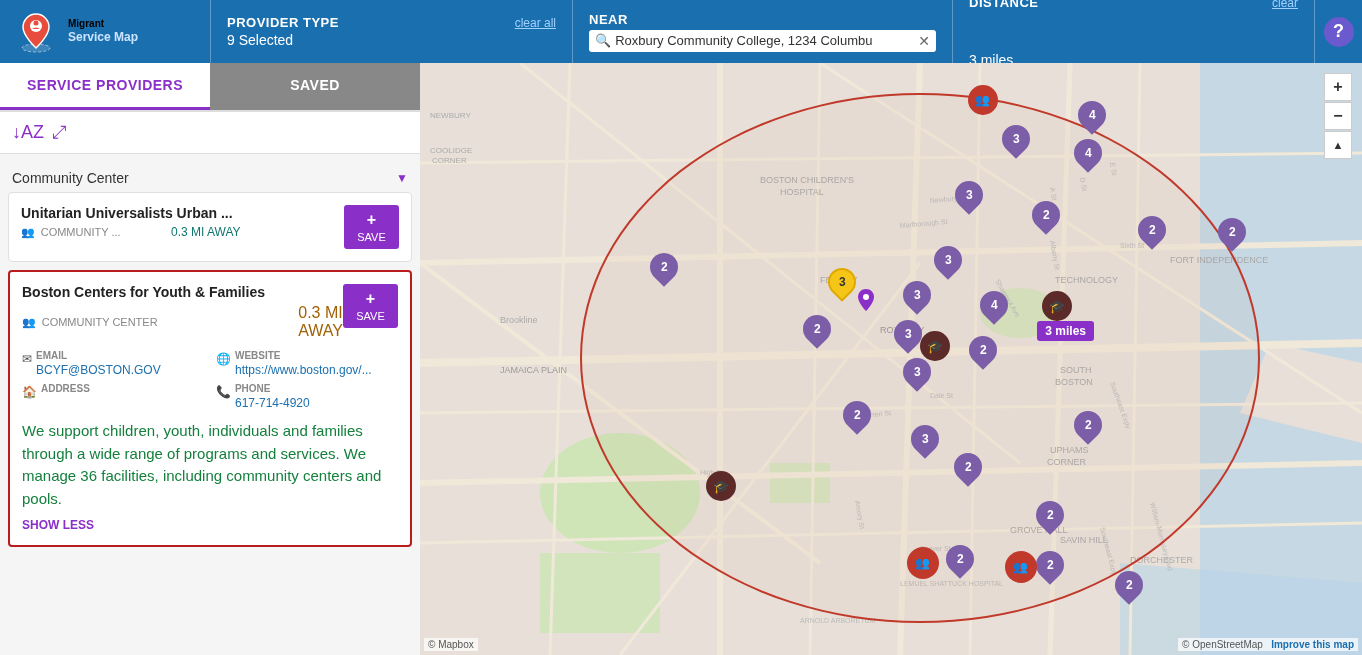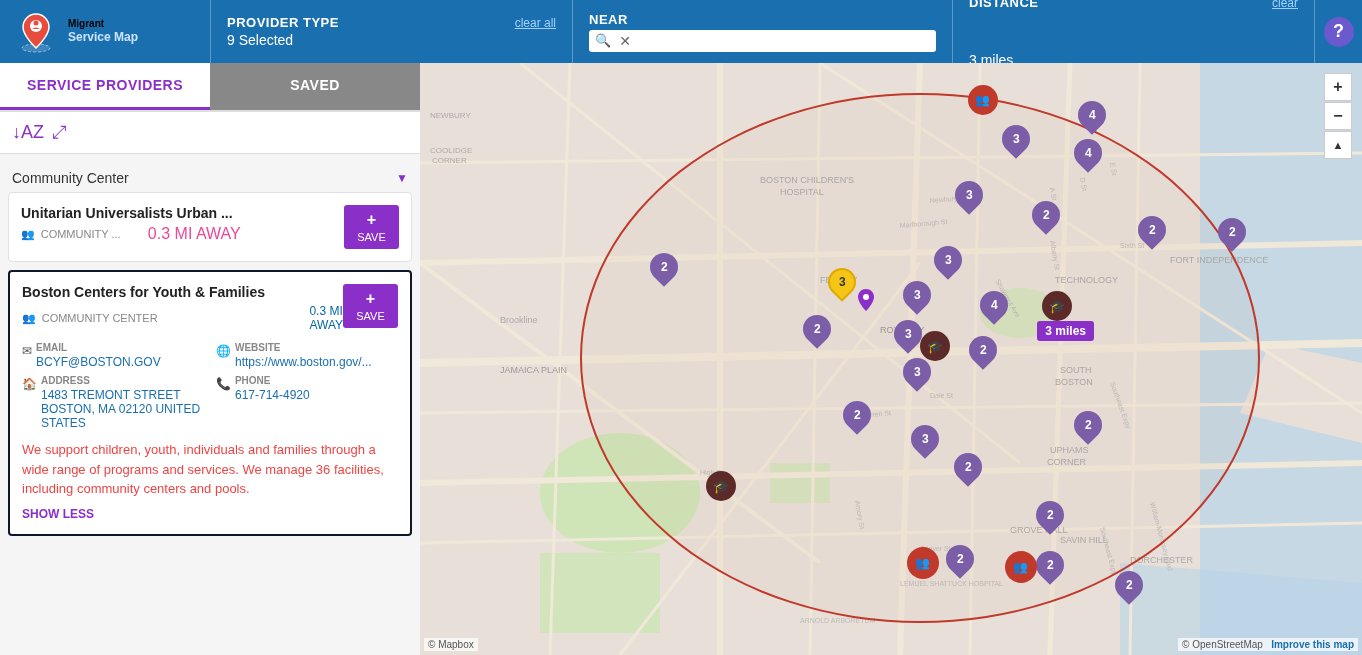--- a/index.html
+++ b/index.html
@@ -201,21 +201,21 @@
 
     .provider-card {
       background: white;
       border-radius: 4px;
       margin-bottom: 8px;
       padding: 12px;
       position: relative;
       border: 1px solid #e0e0e0;
     }
     .provider-card.expanded {
-      border: 2px solid #0f172a;
+      border: 2px solid #b91c1c;
     }
 
     .provider-card-top {
       display: flex;
       justify-content: space-between;
       align-items: flex-start;
     }
     .provider-name {
       font-weight: bold;
       font-size: 14px;
@@ -244,22 +244,22 @@
       display: flex;
       align-items: center;
       gap: 6px;
       margin-top: 4px;
       font-size: 11px;
       color: #888;
       text-transform: uppercase;
     }
     .provider-distance {
       margin-left: auto;
-      font-size: 16px;
-      color: #ec4899;
+      font-size: 12px;
+      color: #0f766e;
     }
 
     .detail-grid {
       margin-top: 10px;
       display: grid;
       grid-template-columns: 1fr 1fr;
       gap: 6px 12px;
       font-size: 12px;
     }
     .detail-item-label {
@@ -279,22 +279,22 @@
       gap: 4px;
     }
     .detail-icon-char {
       color: #555;
       font-size: 12px;
       margin-top: 2px;
     }
 
     .description {
       margin-top: 10px;
-      font-size: 13px;
-      color: #ef4444;
+      font-size: 15px;
+      color: #15803d;
       line-height: 1.5;
     }
     .show-less {
       color: #8b2fc9;
       font-size: 12px;
       font-weight: bold;
       text-transform: uppercase;
       cursor: pointer;
       margin-top: 8px;
       display: inline-block;
@@ -457,20 +457,21 @@
     </div>
     <div class="filter-value">9 Selected</div>
   </div>
 
   <div class="filter-section near">
     <div class="filter-label">
       <span class="filter-label-text">NEAR</span>
     </div>
     <div class="near-input-wrap">
       <span class="search-icon-char">🔍</span>
+      <input type="text" value="Roxbury Community College, 1234 Columbu" style="width: 220px;">
       <span class="near-x">✕</span>
     </div>
   </div>
 
   <div class="filter-section distance">
     <div class="filter-label">
       <span class="filter-label-text">DISTANCE</span>
       <span class="filter-clear">clear</span>
     </div>
     <div class="filter-value">3 miles</div>
@@ -519,21 +520,21 @@
         </div>
       </div>
 
       <div class="provider-card expanded">
         <div class="provider-card-top">
           <div style="flex:1">
             <div class="provider-name">Boston Centers for Youth &amp; Families</div>
             <div class="provider-meta">
               <span>👥</span>
               <span>COMMUNITY CENTER</span>
-              <span style="margin-left:auto; font-size:12px; color:#0369a1;">
+              <span style="margin-left:auto; font-size:16px; color:#a16207;">
                 <span>0.3 mi</span>
                 <br>
                 <span>away</span>
               </span>
             </div>
           </div>
           <button class="save-btn">
             <span class="plus">+</span>
             <span class="save-text">SAVE</span>
           </button>
@@ -557,22 +558,20 @@
                 <div class="detail-item-label">WEBSITE</div>
                 <div class="detail-item-value">https://www.boston.gov/...</div>
               </div>
             </div>
           </div>
           <div>
             <div class="detail-item-icon">
               <span class="detail-icon-char">🏠</span>
               <div>
                 <div class="detail-item-label">ADDRESS</div>
-                <div class="detail-item-value" style="white-space:pre-line;">1483 TREMONT STREET
-BOSTON, MA 02120 UNITED STATES</div>
               </div>
             </div>
           </div>
           <div>
             <div class="detail-item-icon">
               <span class="detail-icon-char">📞</span>
               <div>
                 <div class="detail-item-label">PHONE</div>
                 <div class="detail-item-value">617-714-4920</div>
               </div>

